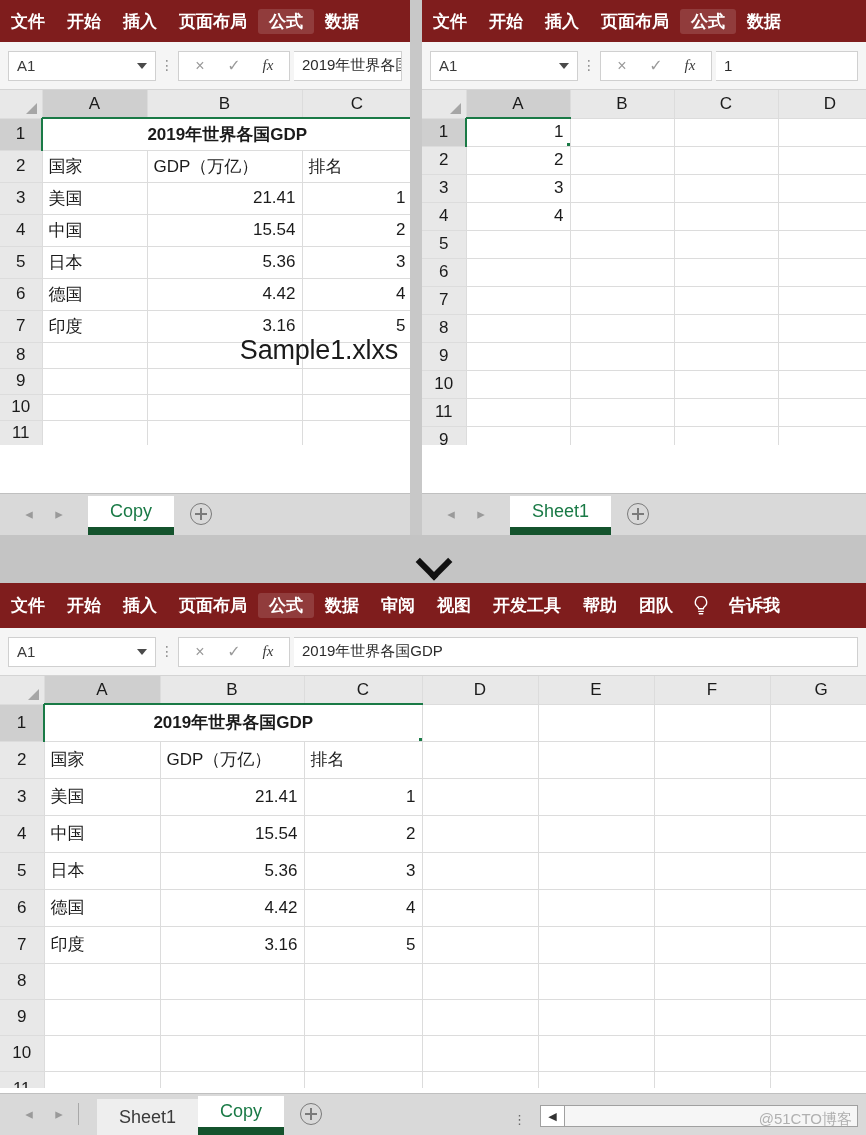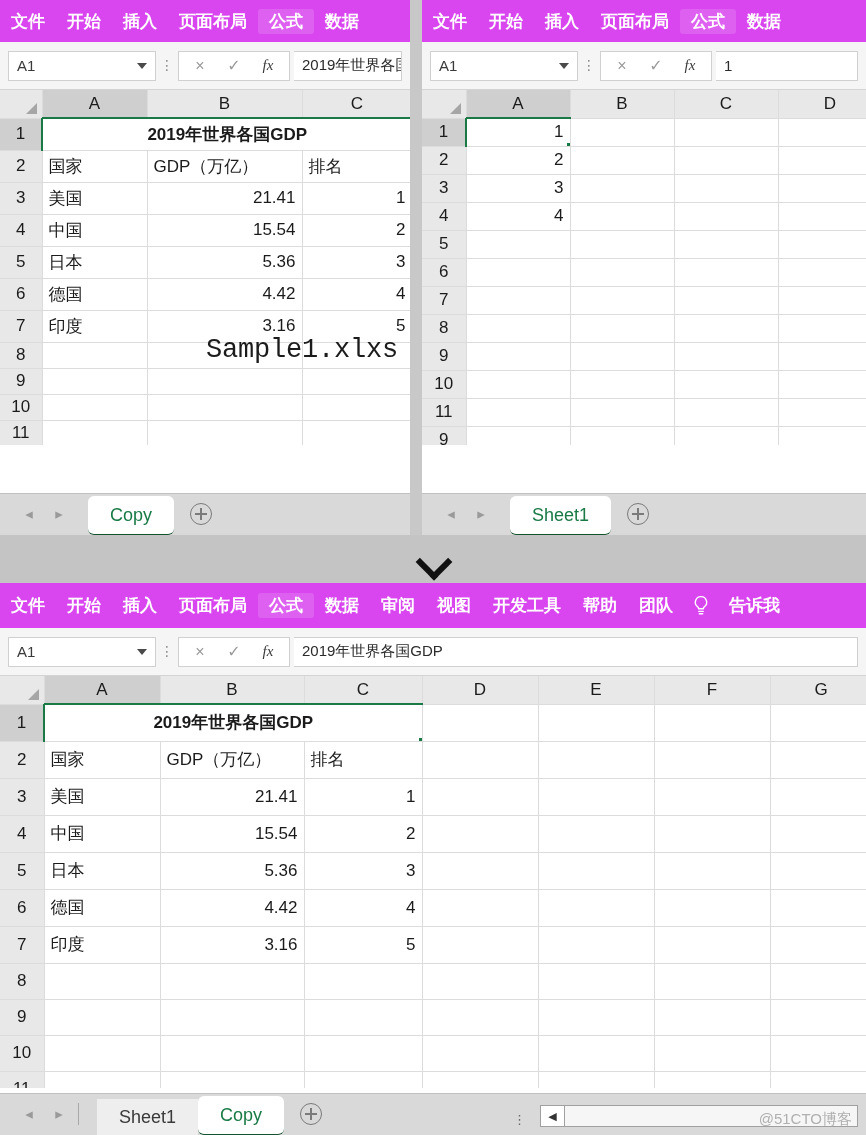--- a/index.html
+++ b/index.html
@@ -20,21 +20,21 @@
   }
 
   
   .xl-window {
     position: absolute;
     background: #ffffff;
     overflow: hidden;
   }
 
   .ribbon {
-    background: #d946ef;
+    background: #7f1d1d;
     height: 42px;
     display: flex;
     align-items: center;
     white-space: nowrap;
     overflow: hidden;
     position: relative;
   }
   .ribbon-tab {
     color: #ffffff;
     font-size: 17px;
@@ -237,23 +237,22 @@
     display: flex;
     align-items: center;
     font-size: 18px;
     color: #3a3a3a;
     background: #eeeeee;
     flex: 0 0 auto;
   }
   .sheet-tab.active {
     background: #ffffff;
     color: #1a7a46;
-    border-bottom: 1px solid #14532d;
+    border-bottom: 8px solid #14532d;
     height: 39px;
-    border-radius: 6px;
   }
   .add-sheet {
     width: 54px;
     height: 42px;
     display: flex;
     align-items: center;
     justify-content: center;
     flex: 0 0 auto;
   }
   .plus-circle {
@@ -268,21 +267,21 @@
     background: #7a7a7a;
   }
   .plus-circle::before { left: 4px; right: 4px; top: 9px; height: 1.5px; }
   .plus-circle::after { top: 4px; bottom: 4px; left: 9px; width: 1.5px; }
 
   
   .file-caption {
     position: absolute;
     font-size: 27px;
     color: #1b1b1b;
-    font-family: Liberation Mono, monospace;
+    font-family: Liberation Sans, sans-serif;
     white-space: nowrap;
     letter-spacing: -0.2px;
     margin-left: 36px;
   }
 
   
   #separator {
     position: absolute;
     left: 0;
     width: 866px;

